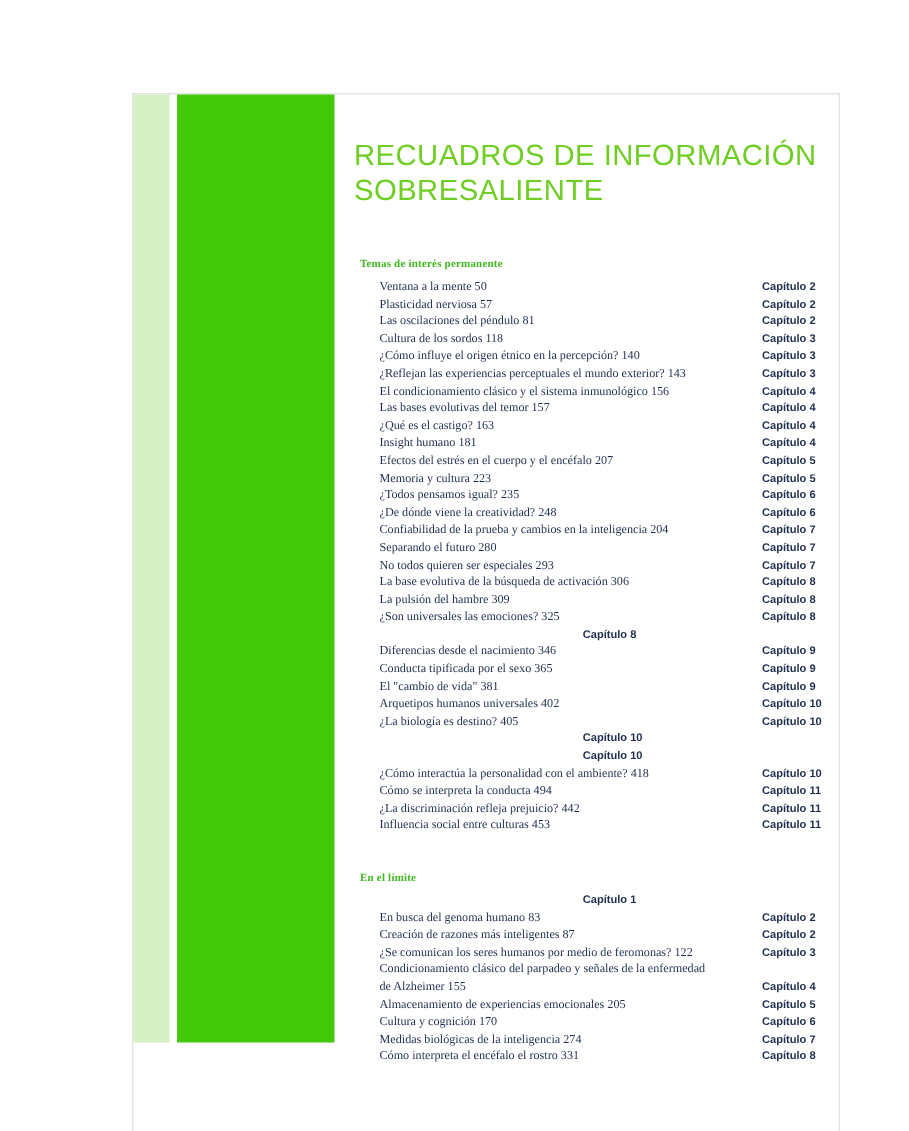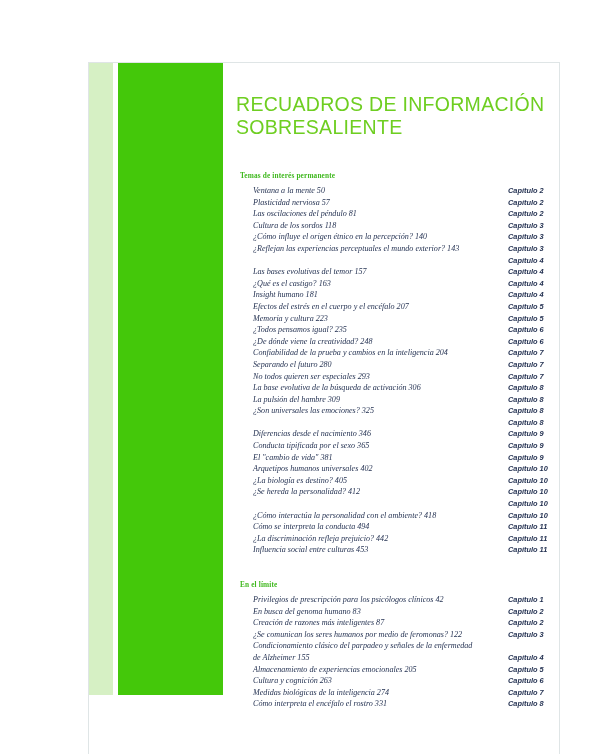--- a/index.html
+++ b/index.html
@@ -92,25 +92,24 @@
   }
 
   .entry-list {
     list-style: none;
     margin: 0;
     padding: 0;
   }
   .entry {
     display: flex;
     align-items: flex-start;
-    justify-content: flex-end;
+    justify-content: center;
     line-height: 11.6px;
     padding-left: 17px;
     color: #1f2d4e;
-    font-style: italic;
   }
   .entry-title {
     font-family: "Liberation Serif", serif;
     font-size: 8.1px;
     color: #1f2d4e;
     flex: 1 1 auto;
     padding-right: 6px;
     white-space: pre-line;
   }
   .entry-title.wrapped {
@@ -165,20 +164,21 @@
             </li>
             <li class="entry">
               <span class="entry-title">¿Cómo influye el origen étnico en la percepción?  140</span>
               <span class="entry-chapter">Capítulo 3</span>
             </li>
             <li class="entry">
               <span class="entry-title">¿Reflejan las experiencias perceptuales el mundo exterior?  143</span>
               <span class="entry-chapter">Capítulo 3</span>
             </li>
             <li class="entry">
+              <span class="entry-title">El condicionamiento clásico y el sistema inmunológico  156</span>
               <span class="entry-chapter">Capítulo 4</span>
             </li>
             <li class="entry">
               <span class="entry-title">Las bases evolutivas del temor  157</span>
               <span class="entry-chapter">Capítulo 4</span>
             </li>
             <li class="entry">
               <span class="entry-title">¿Qué es el castigo?  163</span>
               <span class="entry-chapter">Capítulo 4</span>
             </li>
@@ -243,21 +243,20 @@
             </li>
             <li class="entry">
               <span class="entry-title">Arquetipos humanos universales  402</span>
               <span class="entry-chapter">Capítulo 10</span>
             </li>
             <li class="entry">
               <span class="entry-title">¿La biología es destino?  405</span>
               <span class="entry-chapter">Capítulo 10</span>
             </li>
             <li class="entry">
-              <span class="entry-title">¿Se hereda la personalidad?  412</span>
               <span class="entry-chapter">Capítulo 10</span>
             </li>
             <li class="entry">
               <span class="entry-chapter">Capítulo 10</span>
             </li>
             <li class="entry">
               <span class="entry-title">¿Cómo interactúa la personalidad con el ambiente?  418</span>
               <span class="entry-chapter">Capítulo 10</span>
             </li>
             <li class="entry">
@@ -272,21 +271,20 @@
               <span class="entry-title">Influencia social entre culturas  453</span>
               <span class="entry-chapter">Capítulo 11</span>
             </li>
           </ul>
         </div>
         <div class="section-gap"></div>
         <div class="section">
           <div class="section-heading">En el límite</div>
           <ul class="entry-list">
             <li class="entry">
-              <span class="entry-title">Privilegios de prescripción para los psicólogos clínicos  42</span>
               <span class="entry-chapter">Capítulo 1</span>
             </li>
             <li class="entry">
               <span class="entry-title">En busca del genoma humano  83</span>
               <span class="entry-chapter">Capítulo 2</span>
             </li>
             <li class="entry">
               <span class="entry-title">Creación de razones más inteligentes  87</span>
               <span class="entry-chapter">Capítulo 2</span>
             </li>
@@ -297,21 +295,21 @@
             <li class="entry two-line">
               <span class="entry-title wrapped">Condicionamiento clásico del parpadeo y señales de la enfermedad
     de Alzheimer  155</span>
               <span class="entry-chapter">Capítulo 4</span>
             </li>
             <li class="entry">
               <span class="entry-title">Almacenamiento de experiencias emocionales  205</span>
               <span class="entry-chapter">Capítulo 5</span>
             </li>
             <li class="entry">
-              <span class="entry-title">Cultura y cognición  263</span>
+              <span class="entry-title">Cultura y cognición  170</span>
               <span class="entry-chapter">Capítulo 6</span>
             </li>
             <li class="entry">
               <span class="entry-title">Medidas biológicas de la inteligencia  274</span>
               <span class="entry-chapter">Capítulo 7</span>
             </li>
             <li class="entry">
               <span class="entry-title">Cómo interpreta el encéfalo el rostro 331</span>
               <span class="entry-chapter">Capítulo 8</span>
             </li>

